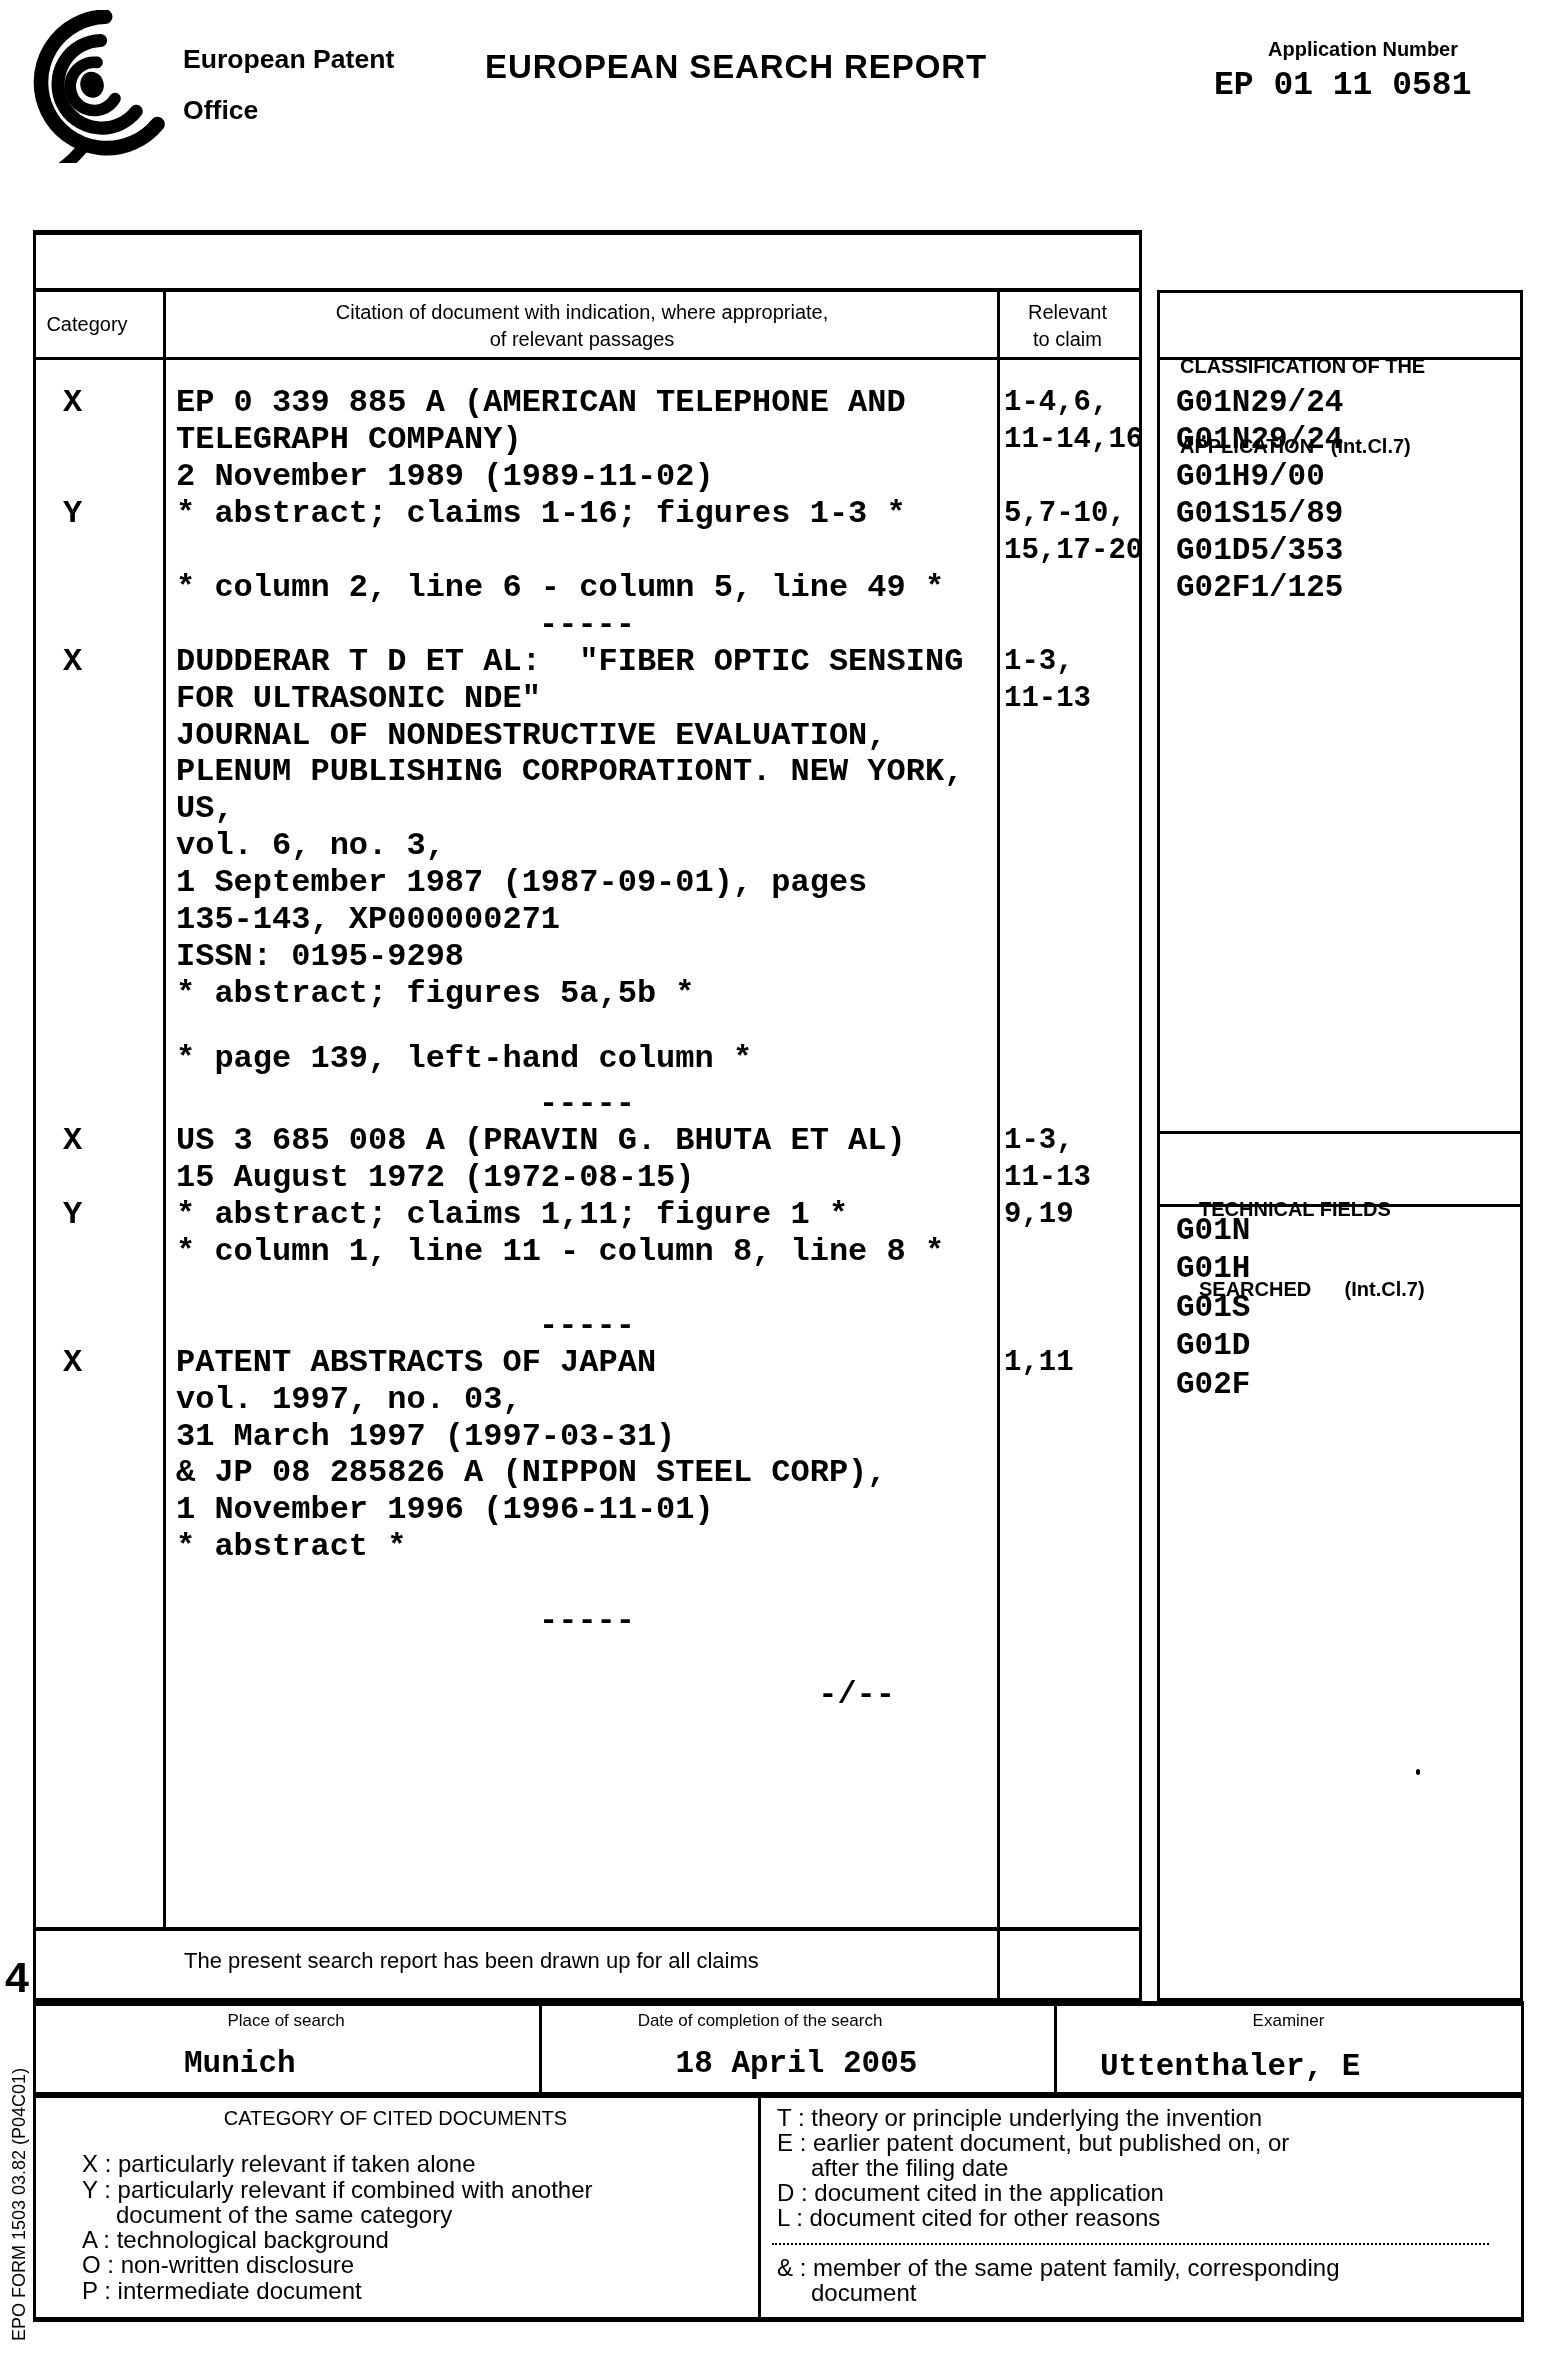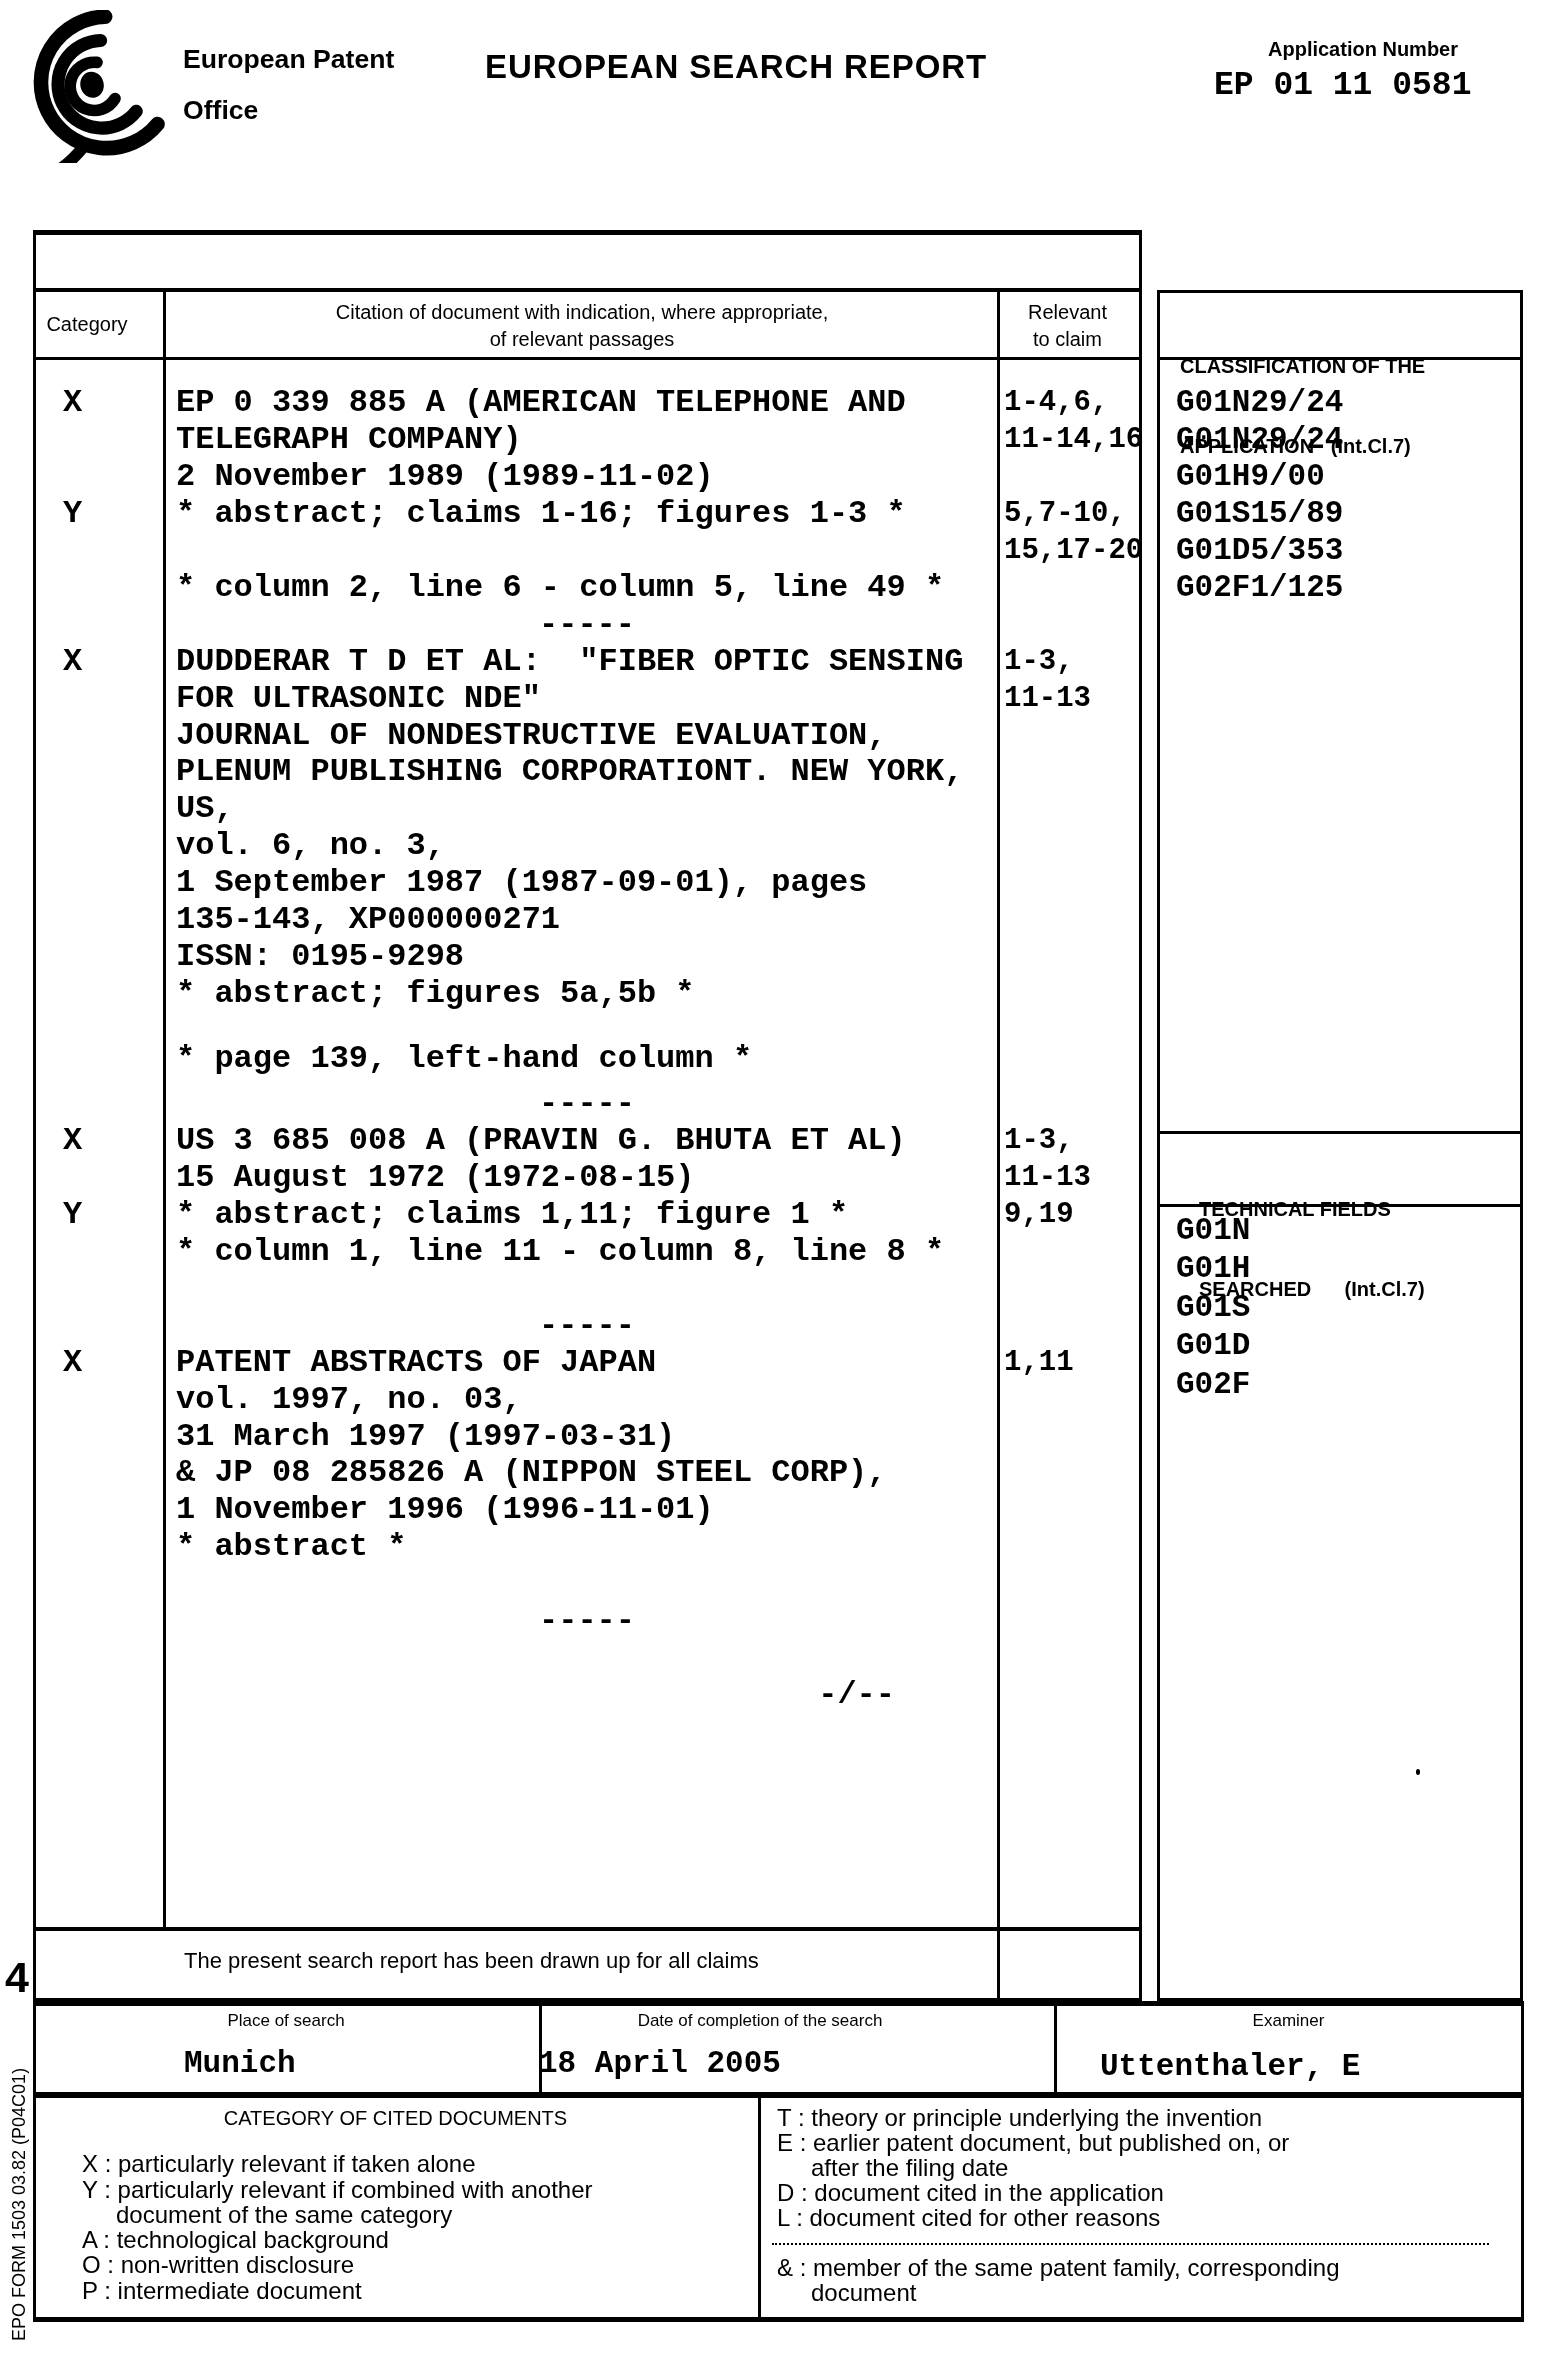--- a/index.html
+++ b/index.html
@@ -233,21 +233,21 @@
 
   <div class="abs sans stmt">The present search report has been drawn up for all claims</div>
 
   <div class="frame" style="left:33px;top:2001px;width:1491px;height:94px;border-top-width:5.1px;"></div>
   <div class="line" style="left:539px;top:2001px;width:2.6px;height:94px;"></div>
   <div class="line" style="left:1054px;top:2001px;width:2.6px;height:94px;"></div>
   <div class="sans flabel" style="left:33px;width:506px;">Place of search</div>
   <div class="sans flabel" style="left:539px;width:442px;">Date of completion of the search</div>
   <div class="sans flabel" style="left:1054px;width:469px;">Examiner</div>
   <div class="mono fvalue" style="left:184px;top:2046px;">Munich</div>
-  <div class="mono fvalue" style="left:539px;width:515px;top:2046px;text-align:left;">18 April 2005</div>
+  <div class="mono fvalue" style="left:539px;width:515px;top:2046px;text-align:center;">18 April 2005</div>
   <div class="mono fvalue" style="left:1100px;top:2049px;">Uttenthaler, E</div>
 
   <div class="frame" style="left:33px;top:2095px;width:1491px;height:227px;border-bottom-width:5.1px;"></div>
   <div class="line" style="left:758px;top:2095px;width:2.6px;height:227px;"></div>
   <div class="abs sans leg-title">CATEGORY OF CITED DOCUMENTS</div>
   <div>
       <span class="leg-item sans" style="left: 82px; top: 2152px;">X : particularly relevant if taken alone</span>
       <span class="leg-item sans" style="left: 82px; top: 2178px;">Y : particularly relevant if combined with another</span>
       <span class="leg-item sans ind" style="left: 82px; top: 2203px;">document of the same category</span>
       <span class="leg-item sans" style="left: 82px; top: 2228px;">A : technological background</span>

